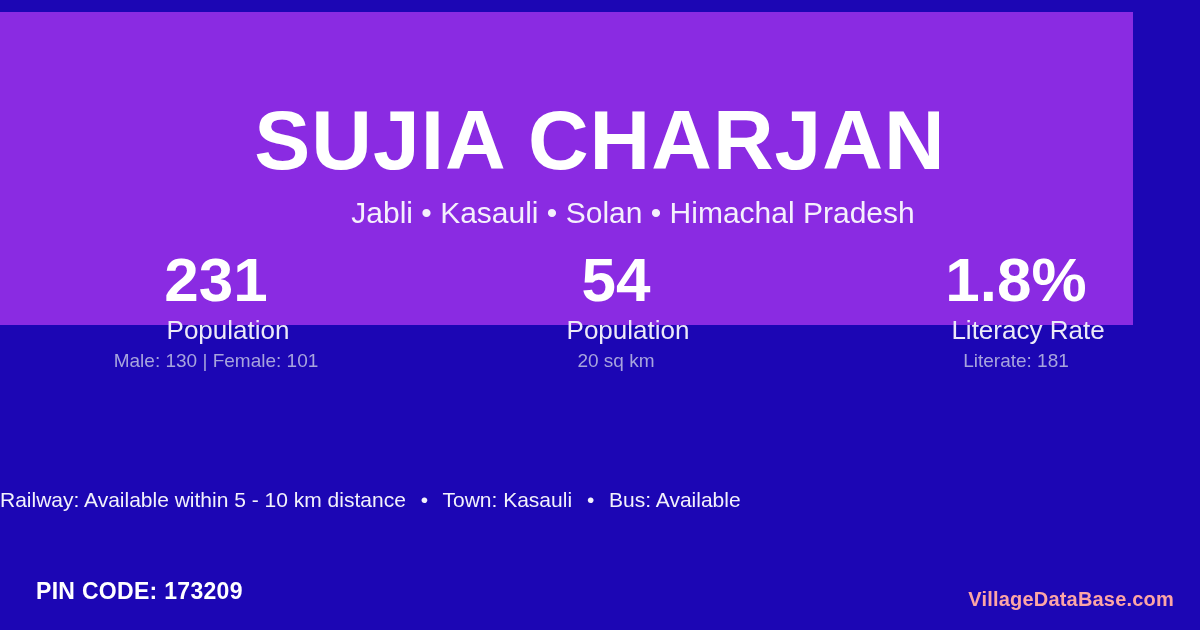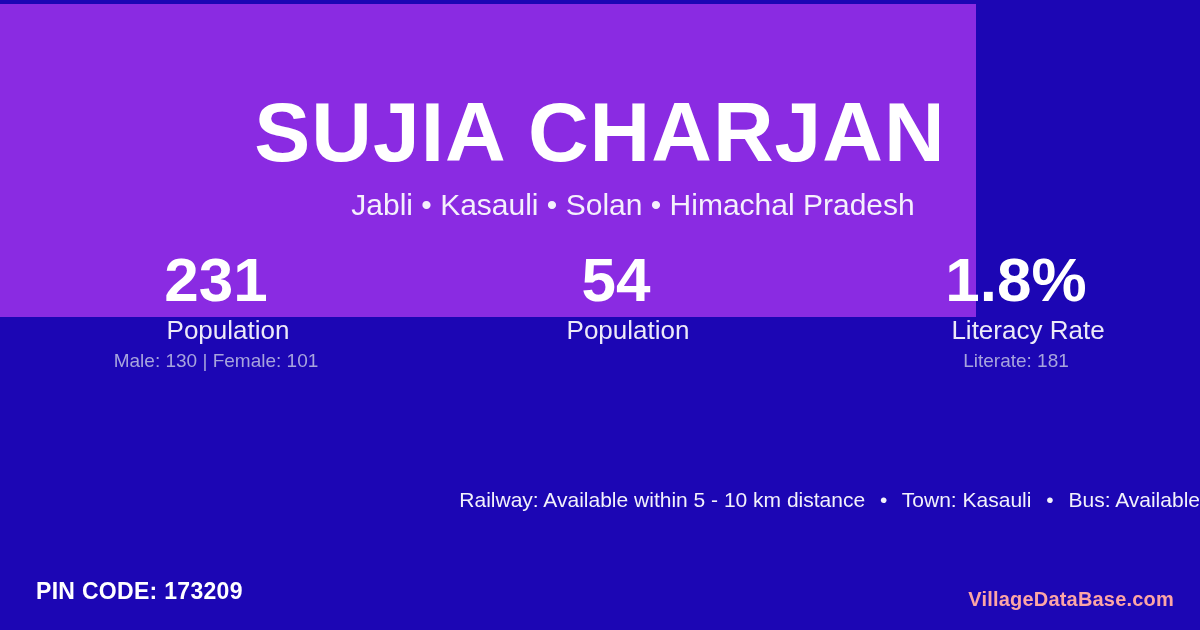--- a/index.html
+++ b/index.html
@@ -16,23 +16,23 @@
     position: relative;
     width: 1200px;
     height: 630px;
     overflow: hidden;
     background: #1c06b4;
   }
 
   
   .hero-band {
     position: absolute;
-    top: 4px;
+    top: 12px;
     left: 0;
-    width: 976px;
+    width: 1133px;
     height: 313px;
     background: #8a2be2;
   }
 
   .village-title {
     position: absolute;
     top: 82px;
     left: 0;
     width: 1200px;
     text-align: center;
@@ -95,21 +95,21 @@
     font-weight: normal;
     color: #a7a4dd;
   }
 
   
   .infra-line {
     position: absolute;
     top: 486px;
     left: 0;
     width: 1200px;
-    text-align: right;
+    text-align: left;
     font-size: 21px;
     line-height: 28px;
     color: #f2f1fb;
     white-space: nowrap;
   }
   .infra-sep {
     display: inline-block;
     padding: 0 9px;
     color: #f2f1fb;
   }
@@ -150,20 +150,21 @@
 
     <div class="stat-col">
       <div class="stat-value">231</div>
       <div class="stat-label">Population</div>
       <div class="stat-sub">Male: 130 | Female: 101</div>
     </div>
 
     <div class="stat-col">
       <div class="stat-value">54</div>
       <div class="stat-label">Population</div>
+      <div class="stat-sub">20 sq km</div>
     </div>
 
     <div class="stat-col">
       <div class="stat-value">1.8%</div>
       <div class="stat-label">Literacy Rate</div>
       <div class="stat-sub">Literate: 181</div>
     </div>
 
   </div>
 

